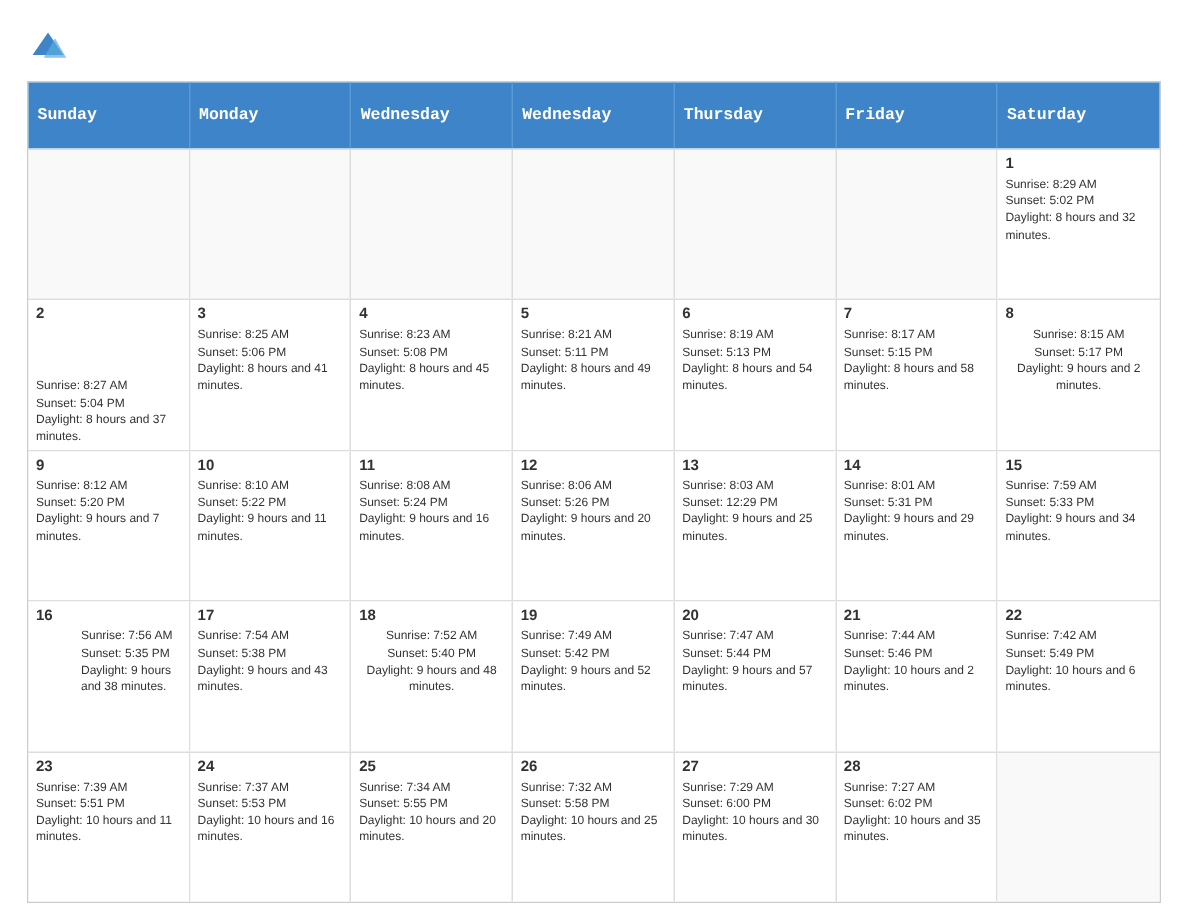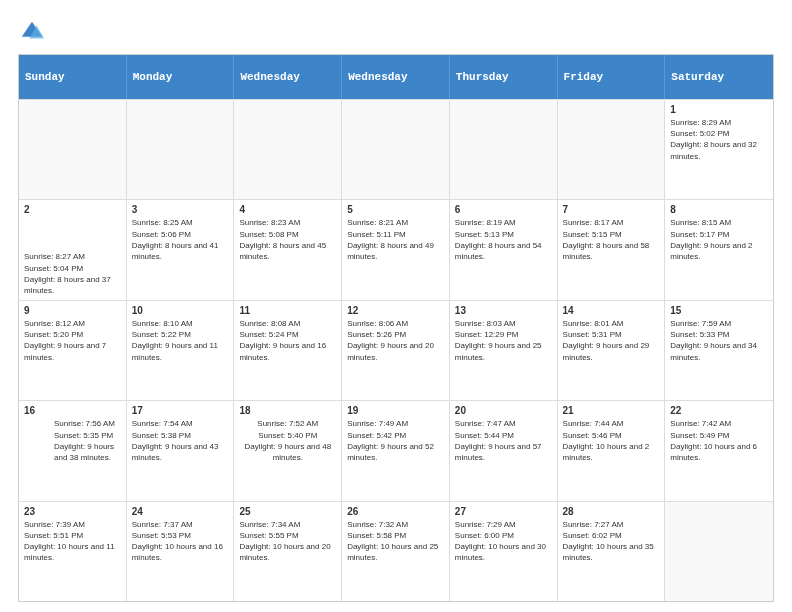--- a/index.html
+++ b/index.html
@@ -192,21 +192,21 @@
 Daylight: 8 hours and 54 minutes.</div>
           </div>
           <div class="cal-cell">
             <span class="day-num">7</span>
             <div class="info" style="white-space: pre-line;">Sunrise: 8:17 AM
 Sunset: 5:15 PM
 Daylight: 8 hours and 58 minutes.</div>
           </div>
           <div class="cal-cell">
             <span class="day-num">8</span>
-            <div class="info" style="white-space: pre-line;">Sunrise: 8:15 AM
+            <div class="info" style="white-space: pre-line; text-align: center;">Sunrise: 8:15 AM
 Sunset: 5:17 PM
 Daylight: 9 hours and 2 minutes.</div>
           </div>
         </div>
         <div class="cal-row">
           <div class="cal-cell">
             <span class="day-num">9</span>
             <div class="info" style="white-space: pre-line;">Sunrise: 8:12 AM
 Sunset: 5:20 PM
 Daylight: 9 hours and 7 minutes.</div>

